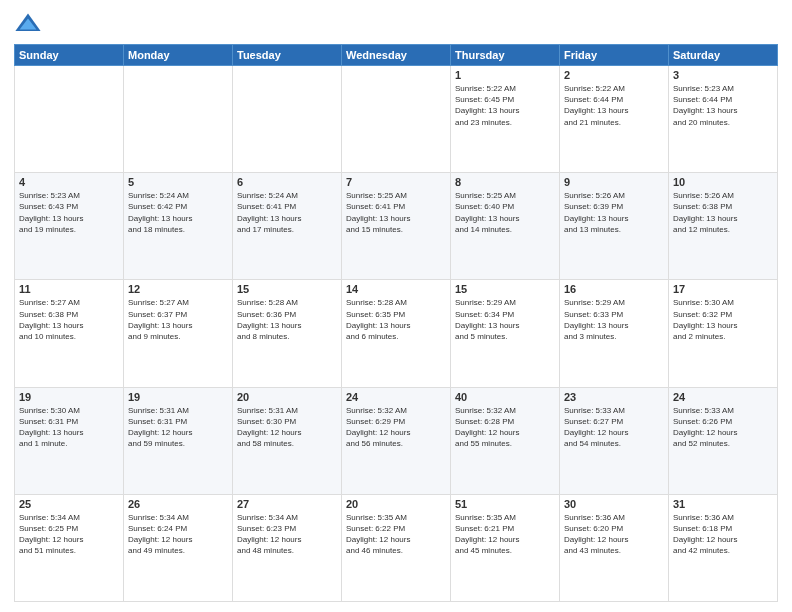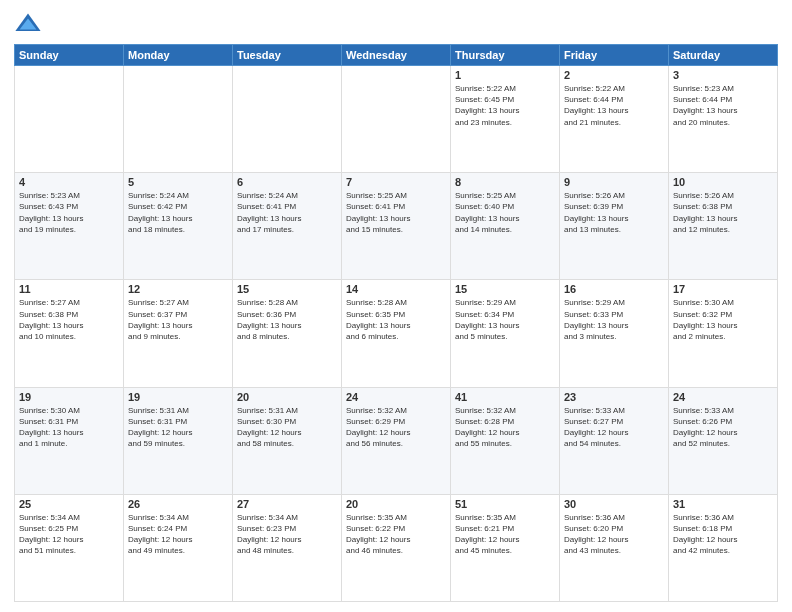--- a/index.html
+++ b/index.html
@@ -293,21 +293,21 @@
 and 58 minutes.</div>
           </td>
           <td>
             <span class="day-number">24</span>
             <div class="day-info" style="white-space: pre-line;">Sunrise: 5:32 AM
 Sunset: 6:29 PM
 Daylight: 12 hours
 and 56 minutes.</div>
           </td>
           <td>
-            <span class="day-number">41</span>
+            <span class="day-number">40</span>
             <div class="day-info" style="white-space: pre-line;">Sunrise: 5:32 AM
 Sunset: 6:28 PM
 Daylight: 12 hours
 and 55 minutes.</div>
           </td>
           <td>
             <span class="day-number">23</span>
             <div class="day-info" style="white-space: pre-line;">Sunrise: 5:33 AM
 Sunset: 6:27 PM
 Daylight: 12 hours

